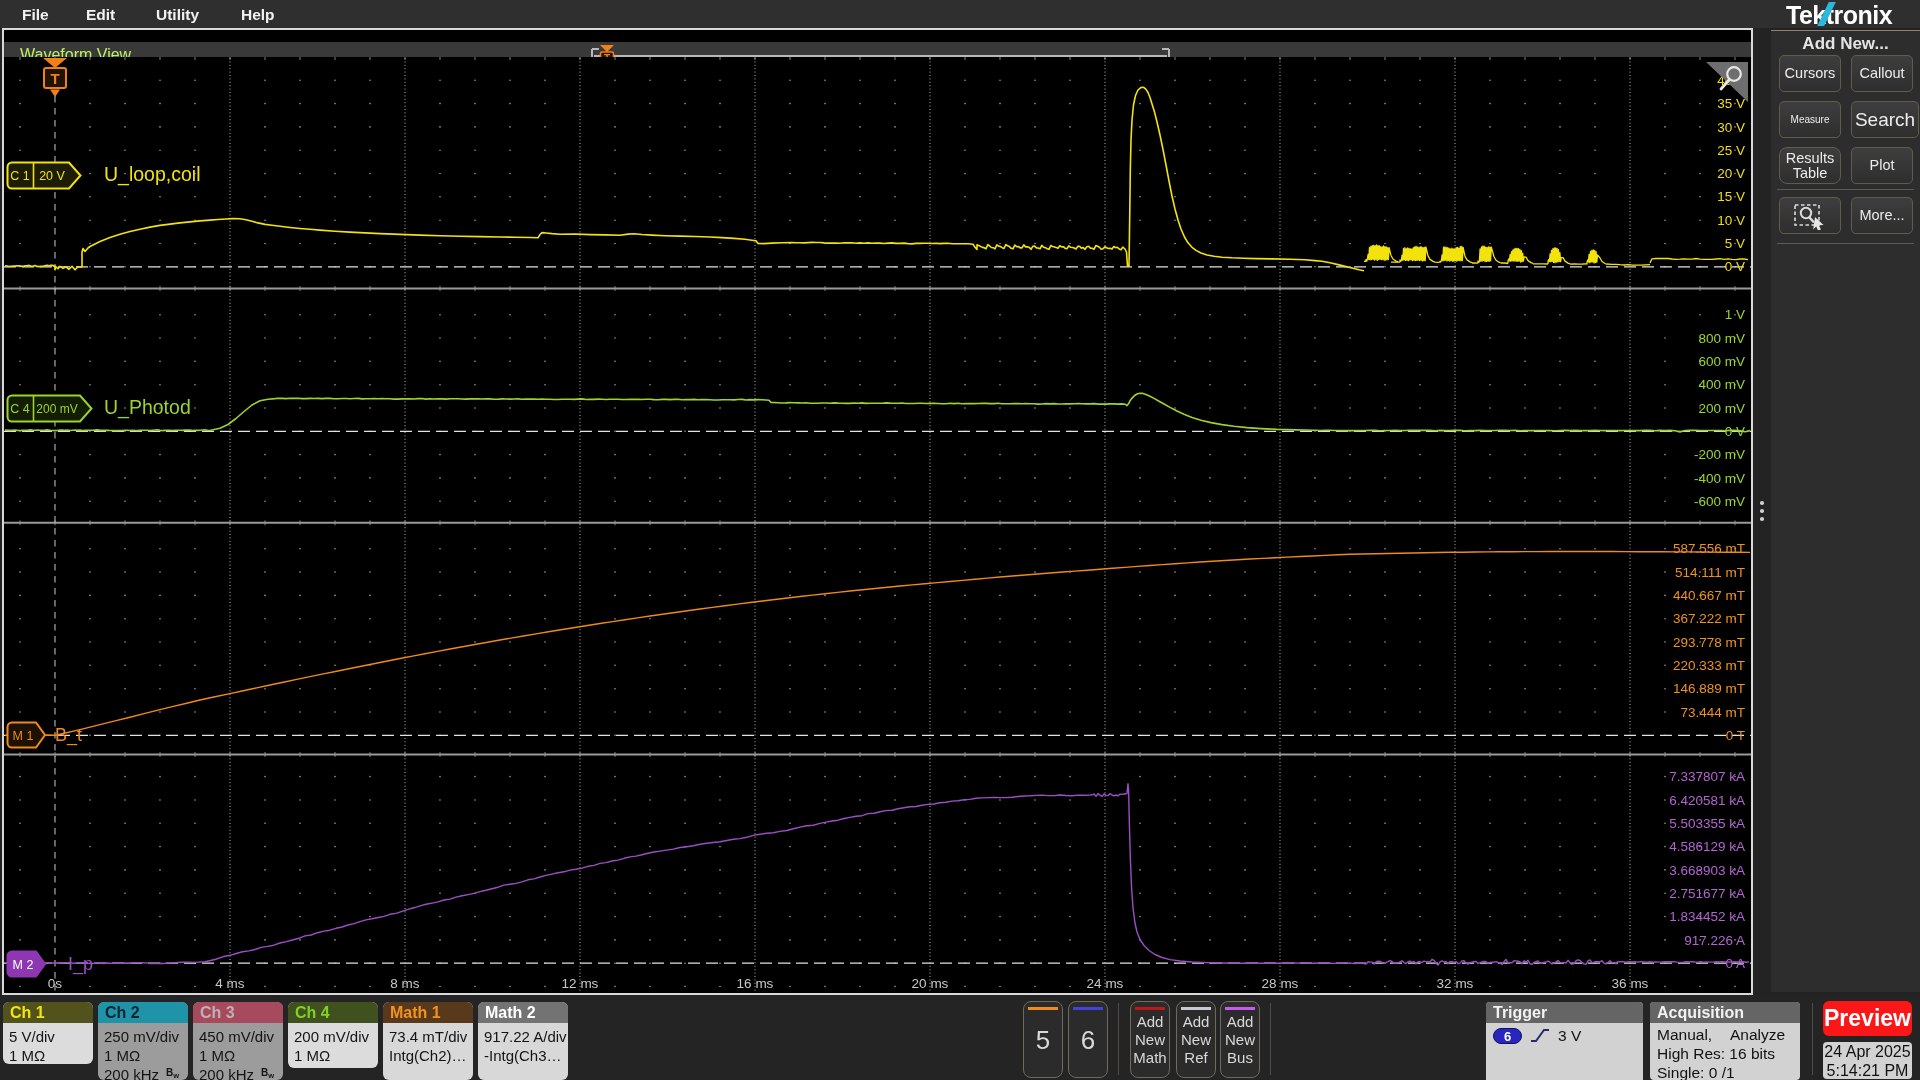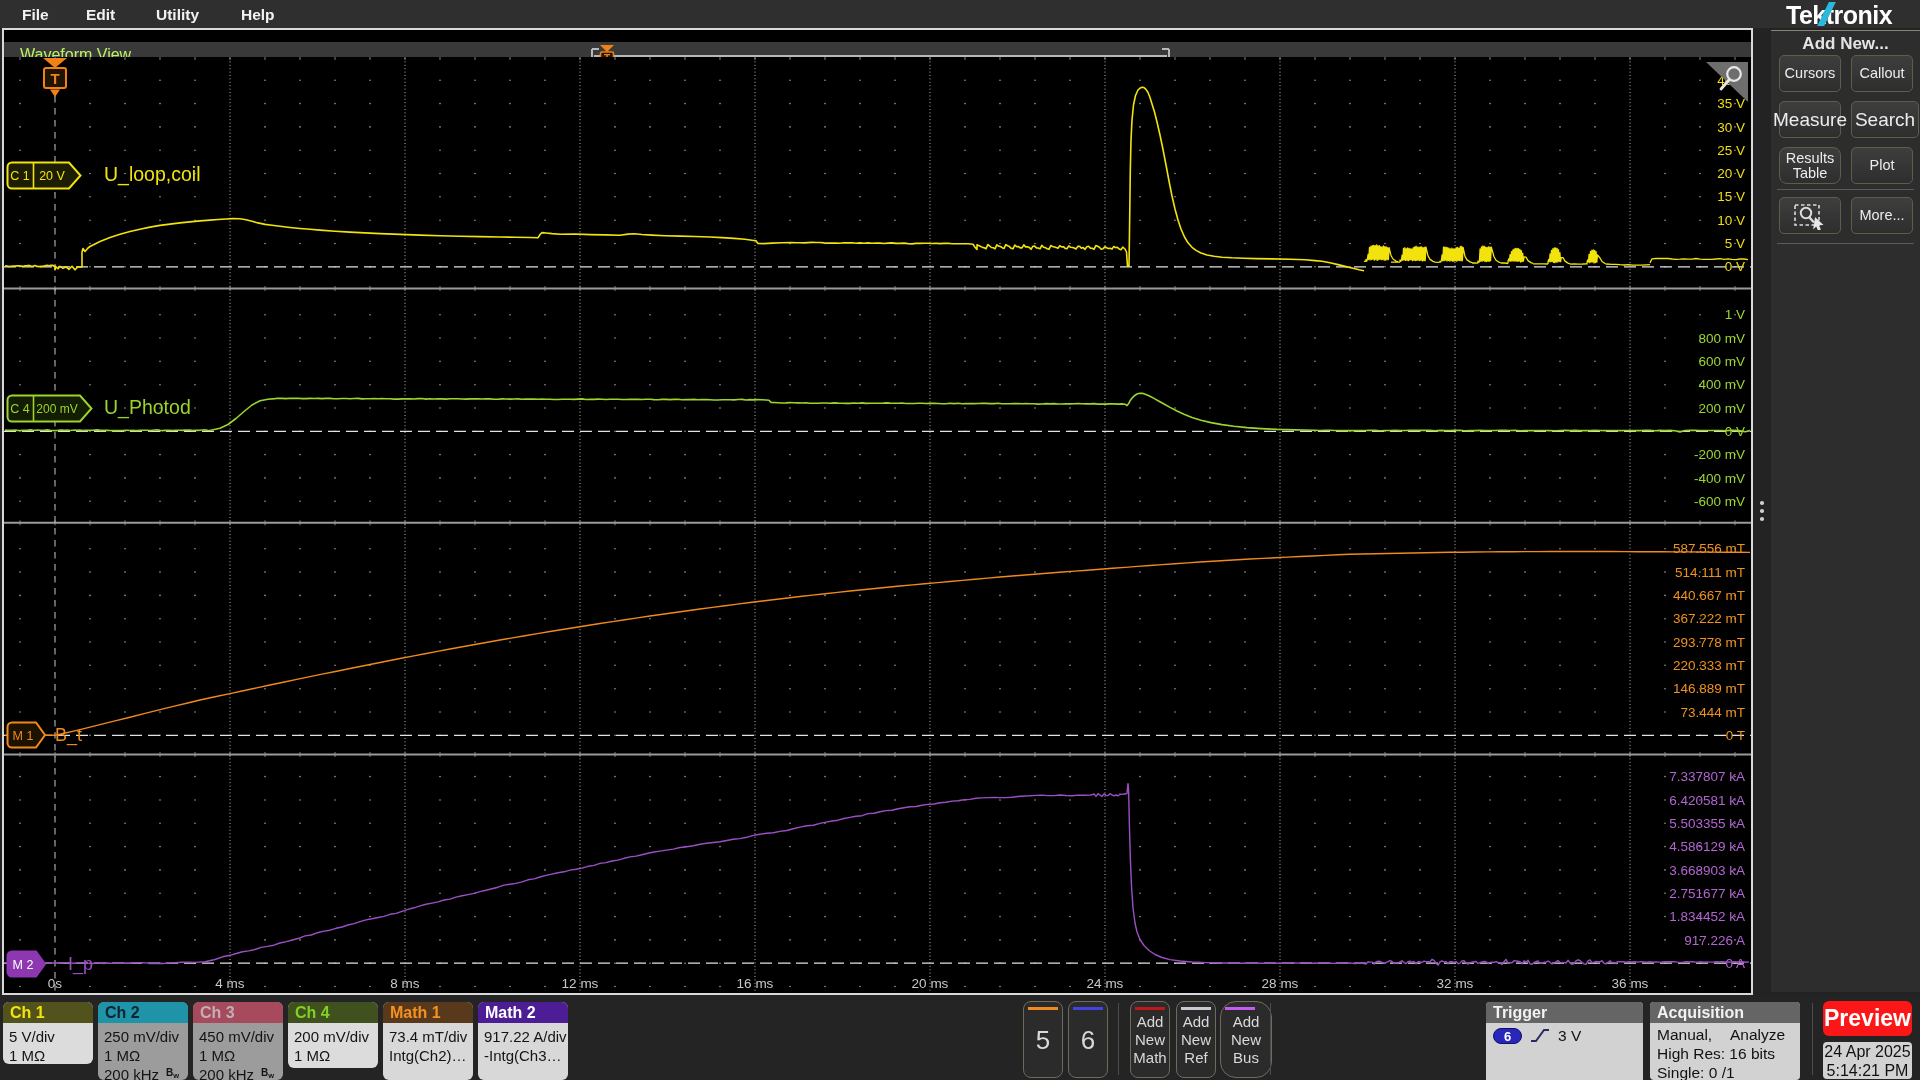--- a/index.html
+++ b/index.html
@@ -120,21 +120,21 @@
 <div style="position:absolute;left:1760px;top:501px;width:4px;height:24px">
 <div style="width:3.5px;height:3.5px;border-radius:50%;background:#cccccc;margin-bottom:4.5px"></div>
 <div style="width:3.5px;height:3.5px;border-radius:50%;background:#cccccc;margin-bottom:4.5px"></div>
 <div style="width:3.5px;height:3.5px;border-radius:50%;background:#cccccc"></div>
 </div>
 
 <div style="position:absolute;left:1771px;top:30px;width:149px;height:961px;background:#2d2d2d;border-top:1px solid #8a8274">
 <div style="position:absolute;left:0;top:3px;width:149px;text-align:center;color:#e4e4e4;font-size:17px;font-weight:bold">Add New...</div>
 <div style="position:absolute;width:62px;height:37px;background:linear-gradient(#3e3e3e,#2e2e2e);border:1px solid #605c4c;border-radius:5px;color:#ececec;display:flex;align-items:center;justify-content:center;text-align:center;font-size:14.5px;line-height:15px;box-sizing:border-box;left:8px;top:24px">Cursors</div>
     <div style="position:absolute;width:62px;height:37px;background:linear-gradient(#3e3e3e,#2e2e2e);border:1px solid #605c4c;border-radius:5px;color:#ececec;display:flex;align-items:center;justify-content:center;text-align:center;font-size:14.5px;line-height:15px;box-sizing:border-box;left:80px;top:24px">Callout</div>
-    <div style="position:absolute;width:62px;height:37px;background:linear-gradient(#3e3e3e,#2e2e2e);border:1px solid #605c4c;border-radius:5px;color:#ececec;display:flex;align-items:center;justify-content:center;text-align:center;font-size:19px;line-height:15px;box-sizing:border-box;left:8px;top:70px">Measure</div>
+    <div style="position:absolute;width:62px;height:37px;background:linear-gradient(#3e3e3e,#2e2e2e);border:1px solid #605c4c;border-radius:5px;color:#ececec;display:flex;align-items:center;justify-content:center;text-align:center;font-size:10px;line-height:15px;box-sizing:border-box;left:8px;top:70px">Measure</div>
     <div style="position:absolute;width:68px;height:37px;background:linear-gradient(#3e3e3e,#2e2e2e);border:1px solid #605c4c;border-radius:5px;color:#ececec;display:flex;align-items:center;justify-content:center;text-align:center;font-size:19px;line-height:15px;box-sizing:border-box;left:80px;top:70px">Search</div>
     <div style="position:absolute;width:62px;height:37px;background:linear-gradient(#3e3e3e,#2e2e2e);border:1px solid #605c4c;border-radius:8px;color:#ececec;display:flex;align-items:center;justify-content:center;text-align:center;font-size:14.5px;line-height:15px;box-sizing:border-box;left:8px;top:116px">Results Table</div>
     <div style="position:absolute;width:62px;height:37px;background:linear-gradient(#3e3e3e,#2e2e2e);border:1px solid #605c4c;border-radius:5px;color:#ececec;display:flex;align-items:center;justify-content:center;text-align:center;font-size:14.5px;line-height:15px;box-sizing:border-box;left:80px;top:116px">Plot</div>
     <div style="position:absolute;width:62px;height:37px;background:linear-gradient(#3e3e3e,#2e2e2e);border:1px solid #605c4c;border-radius:5px;color:#ececec;display:flex;align-items:center;justify-content:center;text-align:center;font-size:14.5px;line-height:15px;box-sizing:border-box;left:80px;top:166px">More...</div>
     <div style="position:absolute;width:62px;height:37px;background:linear-gradient(#3e3e3e,#2e2e2e);border:1px solid #605c4c;border-radius:5px;color:#ececec;display:flex;align-items:center;justify-content:center;text-align:center;font-size:14.5px;line-height:15px;box-sizing:border-box;left:8px;top:166px">
       <svg width="40" height="28" viewBox="0 0 40 28">
         <rect x="5" y="3" width="24" height="20" fill="none" stroke="#dcdcdc" stroke-width="1.6" stroke-dasharray="3.5 2.5"></rect>
         <circle cx="16" cy="11" r="5.2" fill="none" stroke="#dcdcdc" stroke-width="2"></circle>
         <path d="M19.5 15.5L24 20.5" stroke="#dcdcdc" stroke-width="2.4"></path>
         <path d="M25 15l8.5 8-4.6.3 2 4.2-2.8 1.2-1.9-4.3-3 3.2z" fill="#e8e8e8"></path>
@@ -172,42 +172,42 @@
       <div style="position:absolute;left:6px;top:45px;white-space:nowrap">1 MΩ</div>
       <div style="position:absolute;left:6px;top:64px;white-space:nowrap">200 kHz</div>
       <div style="position:absolute;left:68px;top:65px;font-size:10px;font-weight:bold">B<span style="font-size:7.5px;vertical-align:-2px">w</span></div>
     </div>
     <div style="position:absolute;left:383px;top:7px;width:90px;height:78px;background:#d8d8d8;border-radius:6px;overflow:hidden;color:#141414;font-size:15px">
       <div style="position:absolute;left:0;top:0;width:100%;height:21px;background:#59391b;color:#f59120;font-size:16px;font-weight:bold;line-height:21px;padding-left:7px;box-sizing:border-box">Math 1</div>
       <div style="position:absolute;left:6px;top:26px;white-space:nowrap">73.4 mT/div</div>
       <div style="position:absolute;left:6px;top:45px;white-space:nowrap">Intg(Ch2)…</div>
     </div>
     <div style="position:absolute;left:478px;top:7px;width:90px;height:78px;background:#d8d8d8;border-radius:6px;overflow:hidden;color:#141414;font-size:15px">
-      <div style="position:absolute;left:0;top:0;width:100%;height:21px;background:#4c1d95;color:#ffffff;font-size:16px;font-weight:bold;line-height:21px;padding-left:7px;box-sizing:border-box">Math 2</div>
+      <div style="position:absolute;left:0;top:0;width:100%;height:21px;background:#737373;color:#ffffff;font-size:16px;font-weight:bold;line-height:21px;padding-left:7px;box-sizing:border-box">Math 2</div>
       <div style="position:absolute;left:6px;top:26px;white-space:nowrap">917.22 A/div</div>
       <div style="position:absolute;left:6px;top:45px;white-space:nowrap">-Intg(Ch3…</div>
     </div>
 <div style="position:absolute;left:1023px;top:6px;width:40px;height:77px;background:#2b2b2b;border:1px solid #6e6a5c;border-radius:8px;box-sizing:border-box">
       <div style="position:absolute;left:4px;top:5px;width:30px;height:3px;background:#f08a1e"></div>
       <div style="position:absolute;left:0;top:0;width:100%;height:100%;display:flex;align-items:center;justify-content:center;color:#d9d9d9;font-size:26px;text-align:center;line-height:18px;padding-top:0px;box-sizing:border-box">5</div>
     </div>
     <div style="position:absolute;left:1068px;top:6px;width:40px;height:77px;background:#2b2b2b;border:1px solid #6e6a5c;border-radius:8px;box-sizing:border-box">
       <div style="position:absolute;left:4px;top:5px;width:30px;height:3px;background:#4343e0"></div>
       <div style="position:absolute;left:0;top:0;width:100%;height:100%;display:flex;align-items:center;justify-content:center;color:#d9d9d9;font-size:26px;text-align:center;line-height:18px;padding-top:0px;box-sizing:border-box">6</div>
     </div>
 <div style="position:absolute;left:1118px;top:8px;width:1px;height:72px;background:#4c4c4c"></div>
 <div style="position:absolute;left:1130px;top:6px;width:40px;height:77px;background:#2b2b2b;border:1px solid #6e6a5c;border-radius:8px;box-sizing:border-box">
       <div style="position:absolute;left:4px;top:5px;width:30px;height:3px;background:#c01818"></div>
       <div style="position:absolute;left:0;top:0;width:100%;height:100%;display:flex;align-items:center;justify-content:center;color:#d9d9d9;font-size:15px;text-align:center;line-height:18px;padding-top:0px;box-sizing:border-box">Add New Math</div>
     </div>
     <div style="position:absolute;left:1176px;top:6px;width:40px;height:77px;background:#2b2b2b;border:1px solid #6e6a5c;border-radius:8px;box-sizing:border-box">
       <div style="position:absolute;left:4px;top:5px;width:30px;height:3px;background:#c8c8d0"></div>
       <div style="position:absolute;left:0;top:0;width:100%;height:100%;display:flex;align-items:center;justify-content:center;color:#d9d9d9;font-size:15px;text-align:center;line-height:18px;padding-top:0px;box-sizing:border-box">Add New Ref</div>
     </div>
-    <div style="position:absolute;left:1220px;top:6px;width:52px;height:77px;background:#2b2b2b;border:1px solid #6e6a5c;border-radius:16px;box-sizing:border-box">
+    <div style="position:absolute;left:1220px;top:6px;width:40px;height:77px;background:#2b2b2b;border:1px solid #6e6a5c;border-radius:8px;box-sizing:border-box">
       <div style="position:absolute;left:4px;top:5px;width:30px;height:3px;background:#c85af0"></div>
       <div style="position:absolute;left:0;top:0;width:100%;height:100%;display:flex;align-items:center;justify-content:center;color:#d9d9d9;font-size:15px;text-align:center;line-height:18px;padding-top:0px;box-sizing:border-box">Add New Bus</div>
     </div>
 <div style="position:absolute;left:1270px;top:8px;width:1px;height:72px;background:#4c4c4c"></div>
 <div style="position:absolute;left:1486px;top:7px;width:157px;height:100px;background:#d2d2d2;border-radius:4px;overflow:hidden;color:#111;font-size:15.5px">
       <div style="height:21px;background:#656565;color:#f2f2f2;font-weight:bold;font-size:16px;line-height:21px;padding-left:7px">Trigger</div>
       <div style="position:absolute;left:7px;top:26px;width:29px;height:16px;background:#2826bc;border:1px solid #101060;border-radius:9px;color:#fff;font-size:13px;font-weight:bold;text-align:center;line-height:16px;box-sizing:border-box">6</div>
       <svg width="20" height="18" viewBox="0 0 20 18" style="position:absolute;left:44px;top:25px">
         <path d="M1 14h5l8-11h5" stroke="#2a2a6a" stroke-width="2" fill="none"></path>
       </svg>

